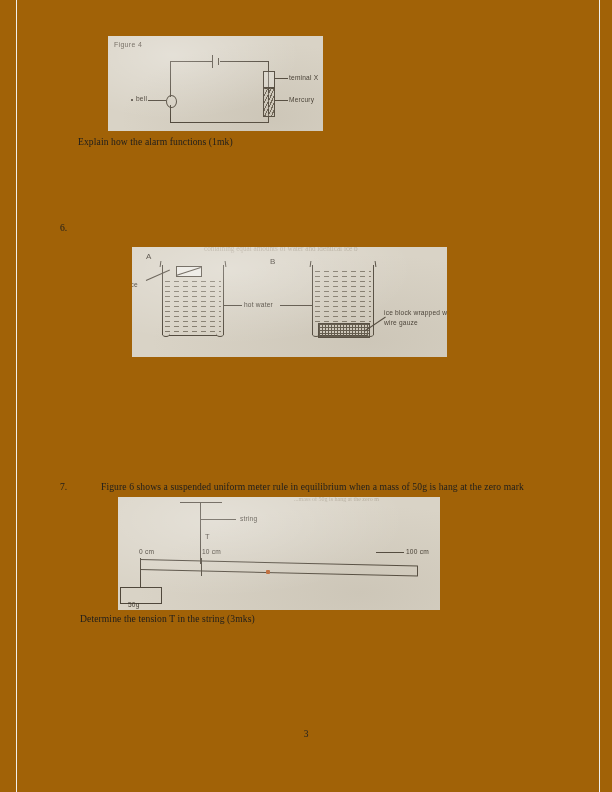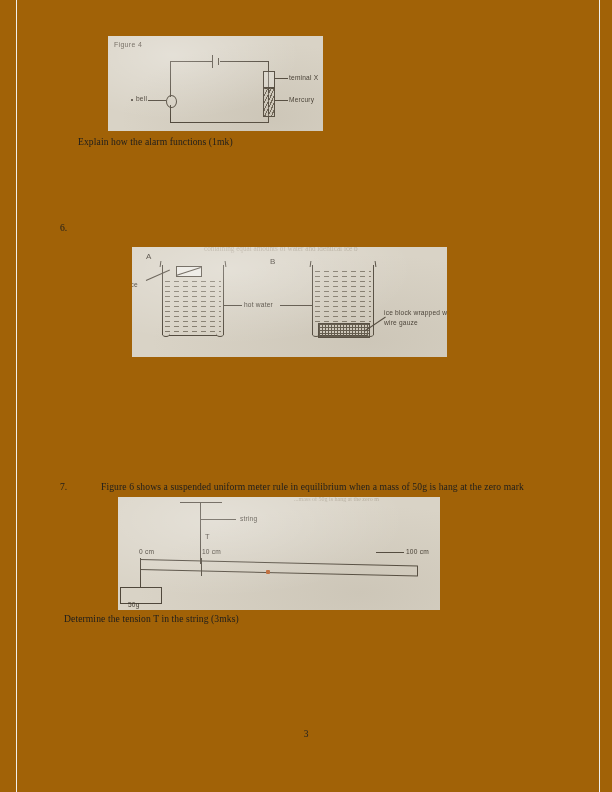--- a/index.html
+++ b/index.html
@@ -328,17 +328,17 @@
     <div class="pivot-dot" style="left:148px; top:73px;"></div>
 
     <div class="ink-h" style="left:258px; top:55px; width:28px;"></div>
     <div class="cap" style="left:288px; top:51px;">100 cm</div>
 
     <div class="ink-v" style="left:22px; top:72px; height:18px;"></div>
     <div class="ink-box" style="left:2px; top:90px; width:40px; height:15px;"></div>
     <div class="cap" style="left:10px; top:104px;">50g</div>
   </div>
 
-  <div class="qtext" style="left:64px; top:613px;">Determine the tension T in the string (3mks)</div>
+  <div class="qtext" style="left:80px; top:613px;">Determine the tension T in the string (3mks)</div>
 
   <div class="page-number" style="left:0; top:729px;">3</div>
 
 </div>
 
 </body></html>

